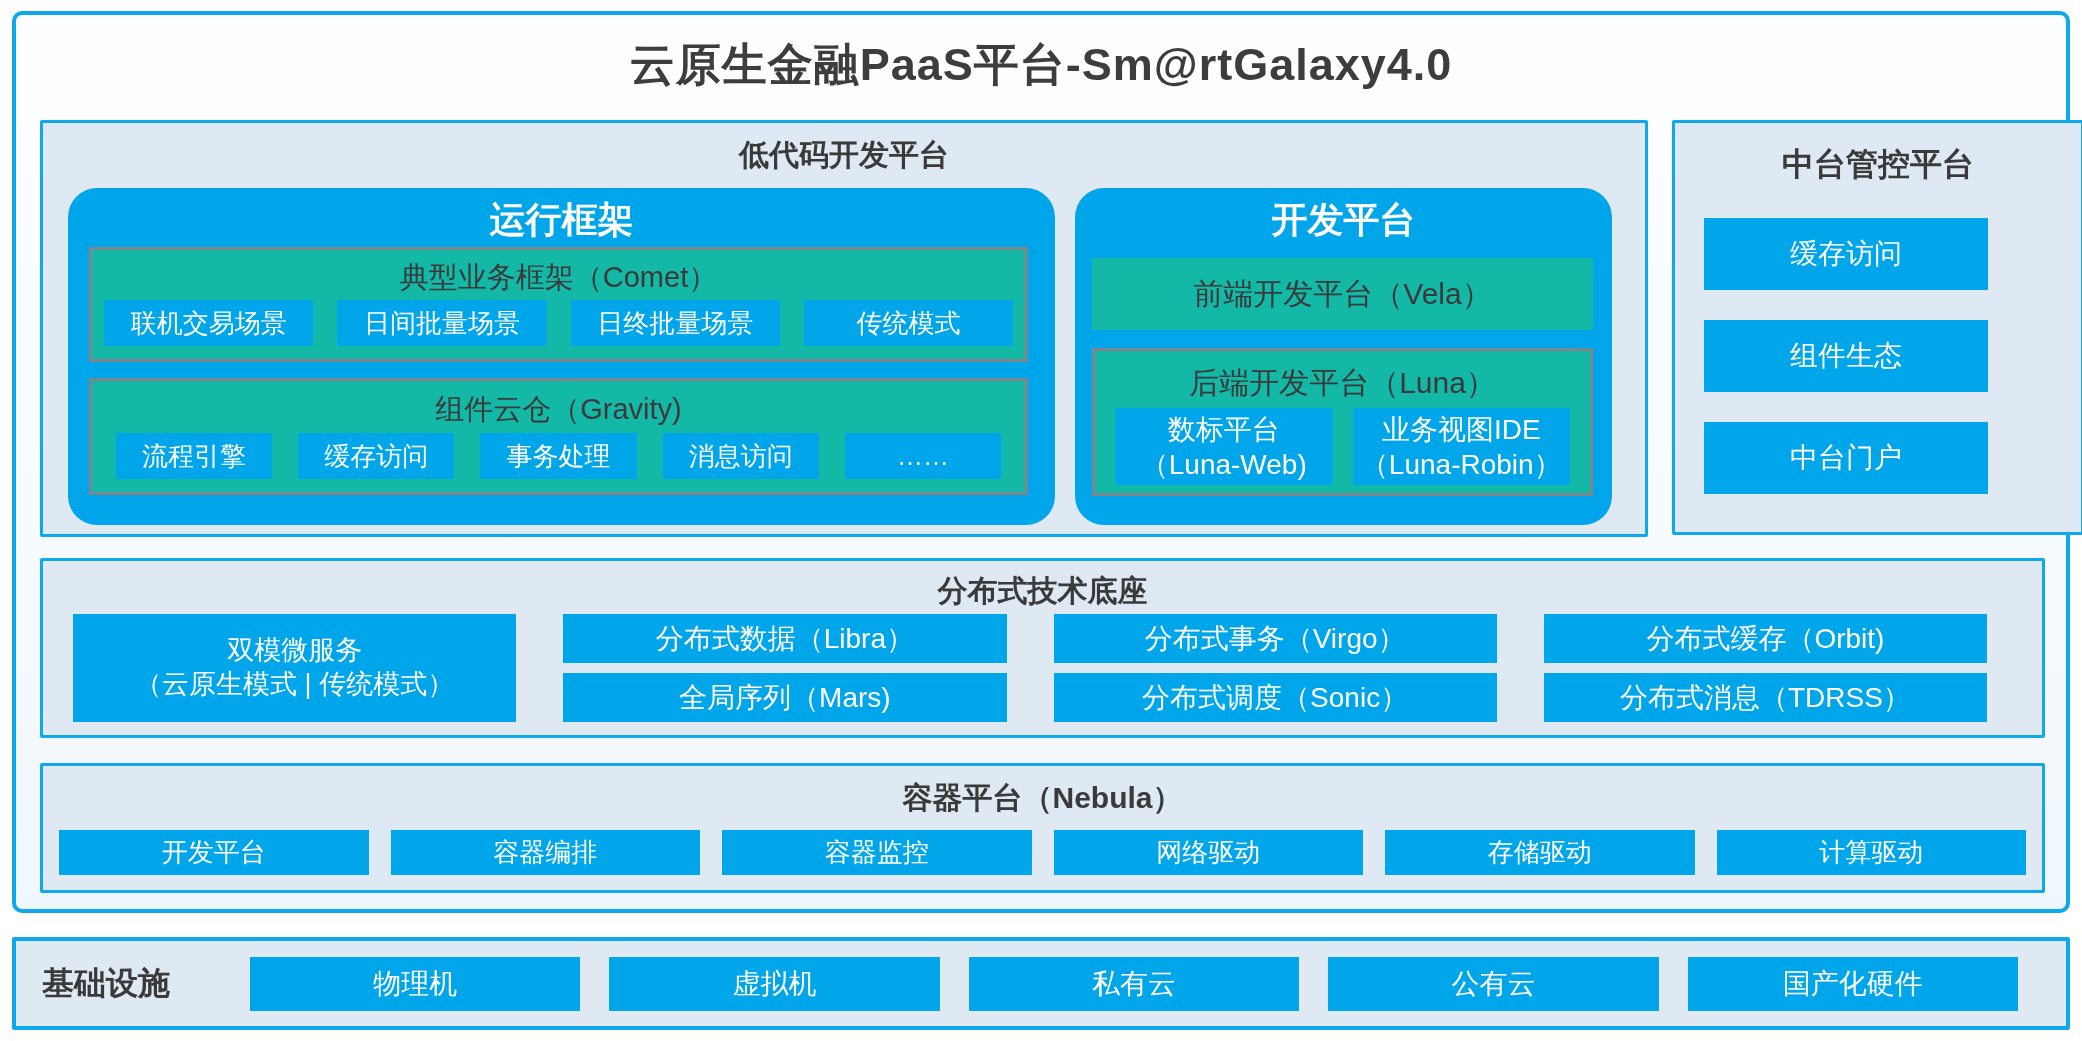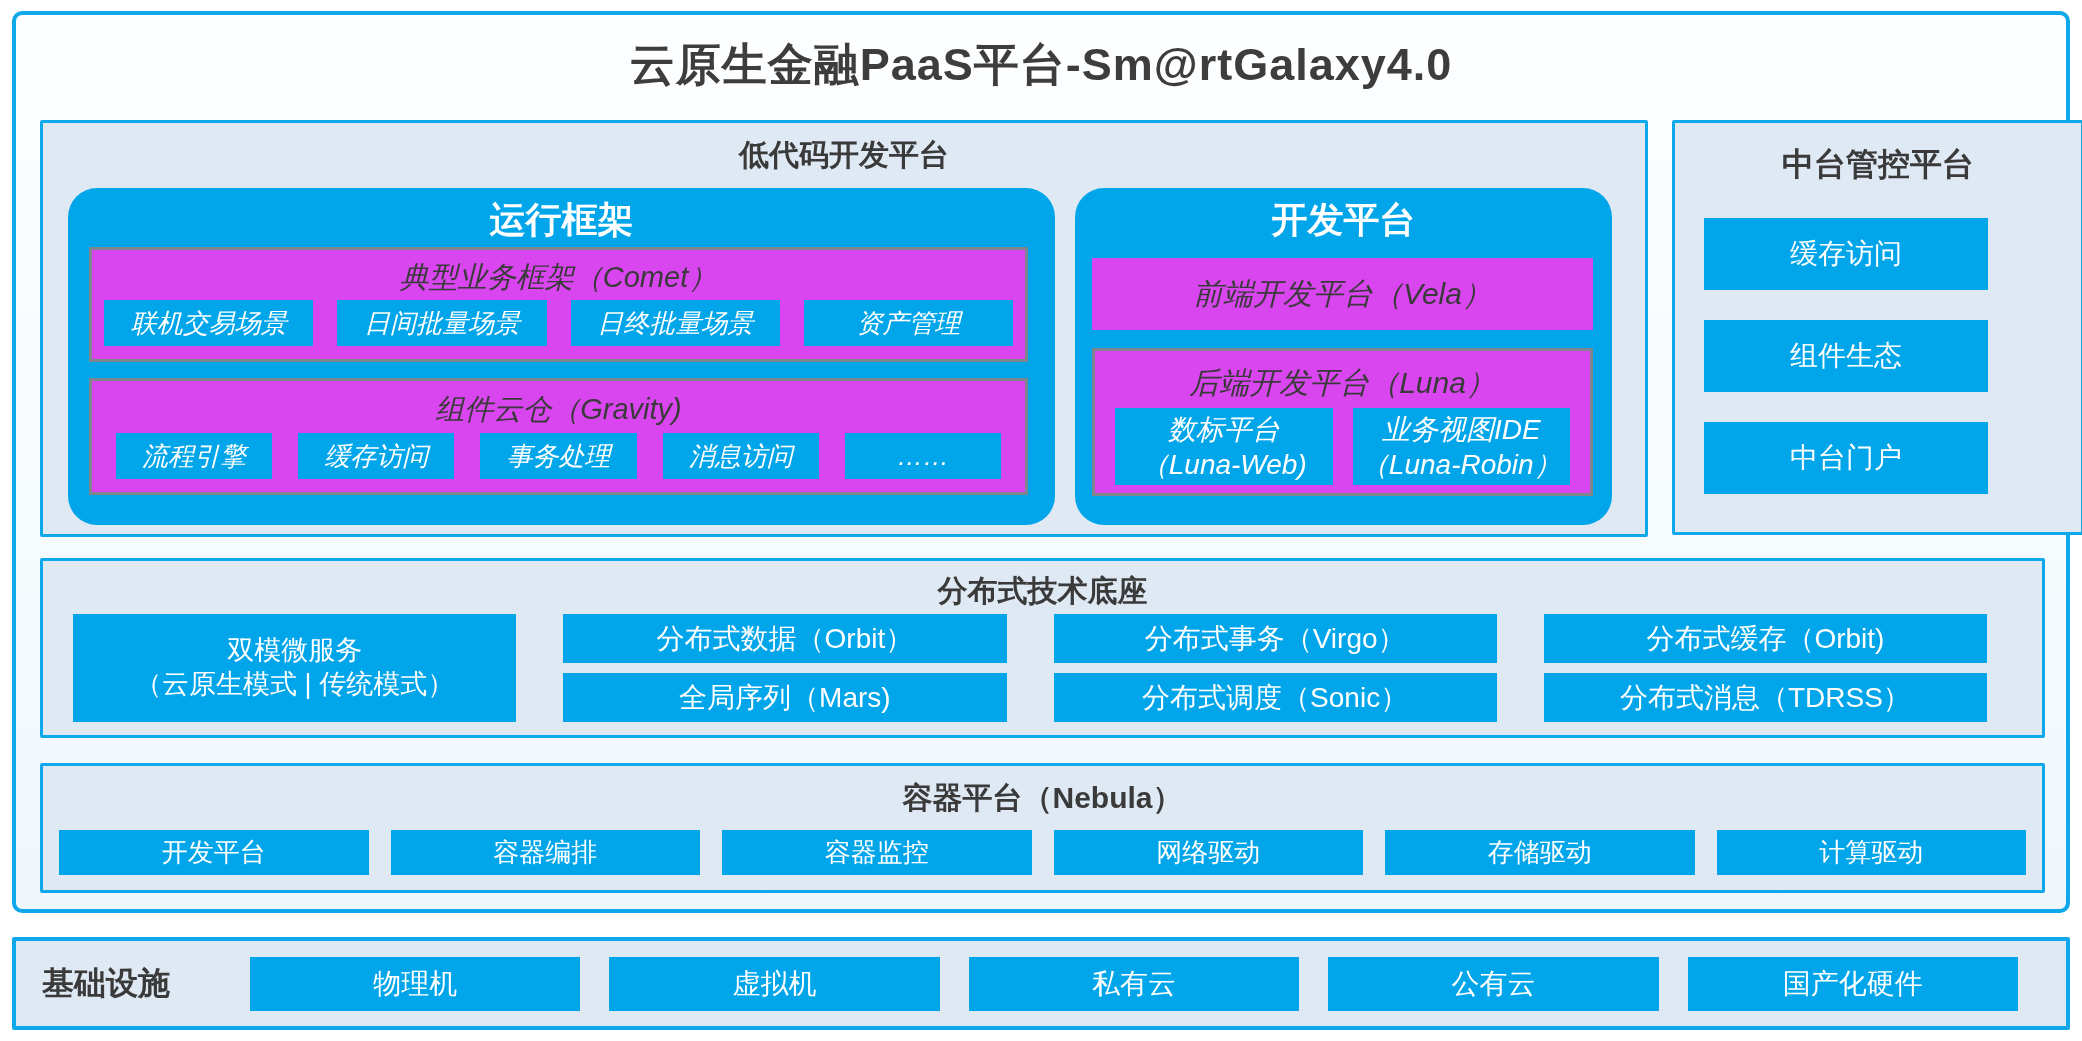--- a/index.html
+++ b/index.html
@@ -14,21 +14,21 @@
     font-family:"Liberation Sans", sans-serif;color:var(--text-dark);}
   .abs{position:absolute;}
   .outer{left:12px;top:11px;width:2058px;height:902px;border:4px solid var(--accent-border);
     border-radius:10px;background:linear-gradient(180deg,#FDFEFF 0%,#F6FBFE 55%,#F0F7FC 100%);}
   .page-title{left:0;right:0;top:20px;text-align:center;font-size:45px;font-weight:bold;
     color:var(--text-dark);letter-spacing:1px;}
   .panel{background:var(--panel-bg);border:3px solid var(--accent-border);border-radius:2px;position:absolute;}
   .panel-label{position:absolute;left:0;right:0;text-align:center;font-weight:bold;color:#3A3A3A;}
   .bluefill{background:var(--accent);position:absolute;border-radius:29px;}
   .blue-header{position:absolute;left:0;right:0;text-align:center;color:#fff;font-weight:bold;font-size:36px;}
-  .whitebox{background:#d946ef;position:absolute;font-style:italic;}
+  .whitebox{background:#14b8a6;position:absolute;}
   .graybox{border:3px solid var(--gray-border);}
   .box-label{position:absolute;left:0;right:0;text-align:center;font-size:29px;color:#3A3A3A;}
   .chip{background:var(--accent);color:#fff;display:flex;align-items:center;justify-content:center;
     text-align:center;font-size:26px;}
   .chiprow{position:absolute;display:flex;}
   .chiprow .chip{flex:1;}
   .two-line{flex-direction:column;line-height:1.25;}
   
   .runtime{left:25px;top:65px;width:987px;height:337px;}
   .devplat{left:1032px;top:65px;width:537px;height:337px;}
@@ -54,21 +54,21 @@
 
   <div class="bluefill runtime">
     <div class="blue-header" style="top:8px;">运行框架</div>
 
     <div class="whitebox graybox" style="left:21px;top:59px;width:939px;height:115px;">
       <div class="box-label" style="top:8px;">典型业务框架（Comet）</div>
       <div class="chiprow" style="left:12px;right:12px;top:50px;height:46px;gap:24px;">
         <div class="chip">联机交易场景</div>
         <div class="chip">日间批量场景</div>
         <div class="chip">日终批量场景</div>
-        <div class="chip">资产管理</div>
+        <div class="chip">传统模式</div>
       </div>
     </div>
 
     <div class="whitebox graybox" style="left:21px;top:190px;width:939px;height:117px;">
       <div class="box-label" style="top:9px;">组件云仓（Gravity)</div>
       <div class="chiprow" style="left:24px;right:24px;top:52px;height:46px;gap:26px;">
         <div class="chip">流程引擎</div>
         <div class="chip">缓存访问</div>
         <div class="chip">事务处理</div>
         <div class="chip">消息访问</div>
@@ -108,21 +108,21 @@
 <div class="panel" style="left:40px;top:558px;width:2005px;height:180px;">
   <div class="panel-label" style="top:10px;font-size:30px;">分布式技术底座</div>
   <div class="dist-row">
     <div class="dist-col">
       <div class="chip two-line" style="font-size:27px;">
         <span>双模微服务</span>
         <span>（云原生模式 | 传统模式）</span>
       </div>
     </div>
     <div class="dist-col">
-      <div class="chip">分布式数据（Orbit）</div>
+      <div class="chip">分布式数据（Libra）</div>
       <div class="chip">全局序列（Mars)</div>
     </div>
     <div class="dist-col">
       <div class="chip">分布式事务（Virgo）</div>
       <div class="chip">分布式调度（Sonic）</div>
     </div>
     <div class="dist-col">
       <div class="chip">分布式缓存（Orbit)</div>
       <div class="chip">分布式消息（TDRSS）</div>
     </div>

